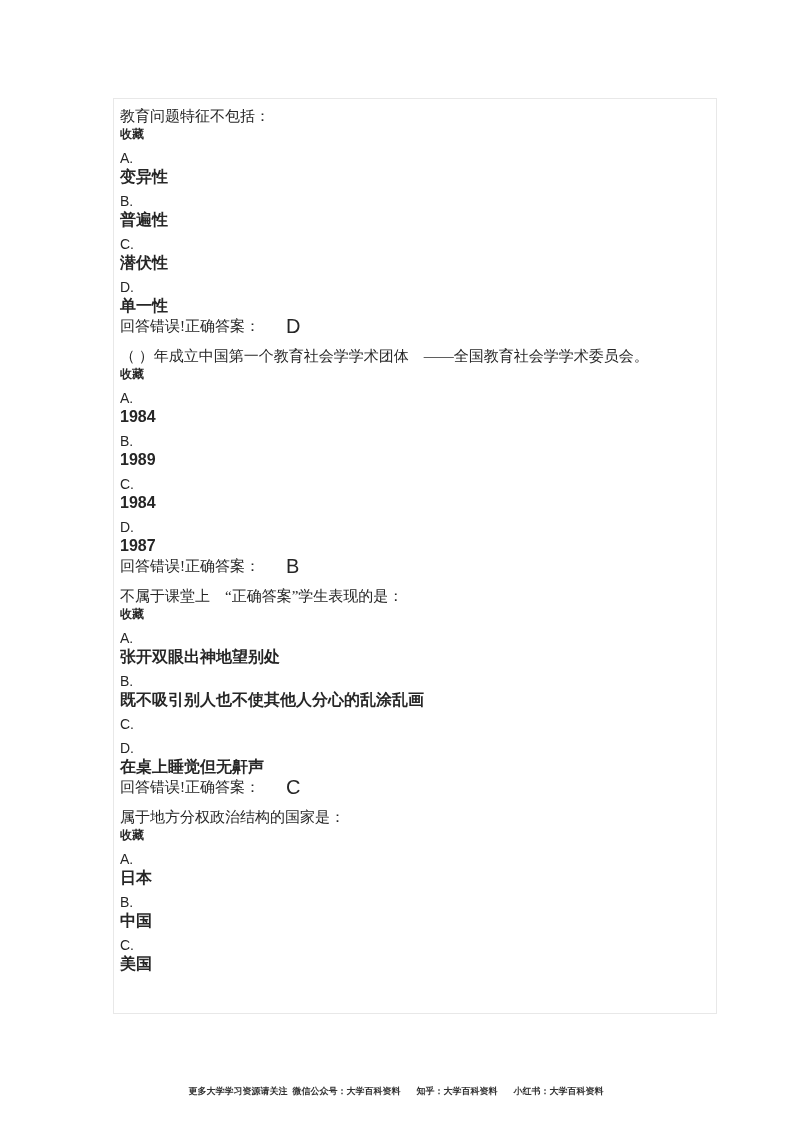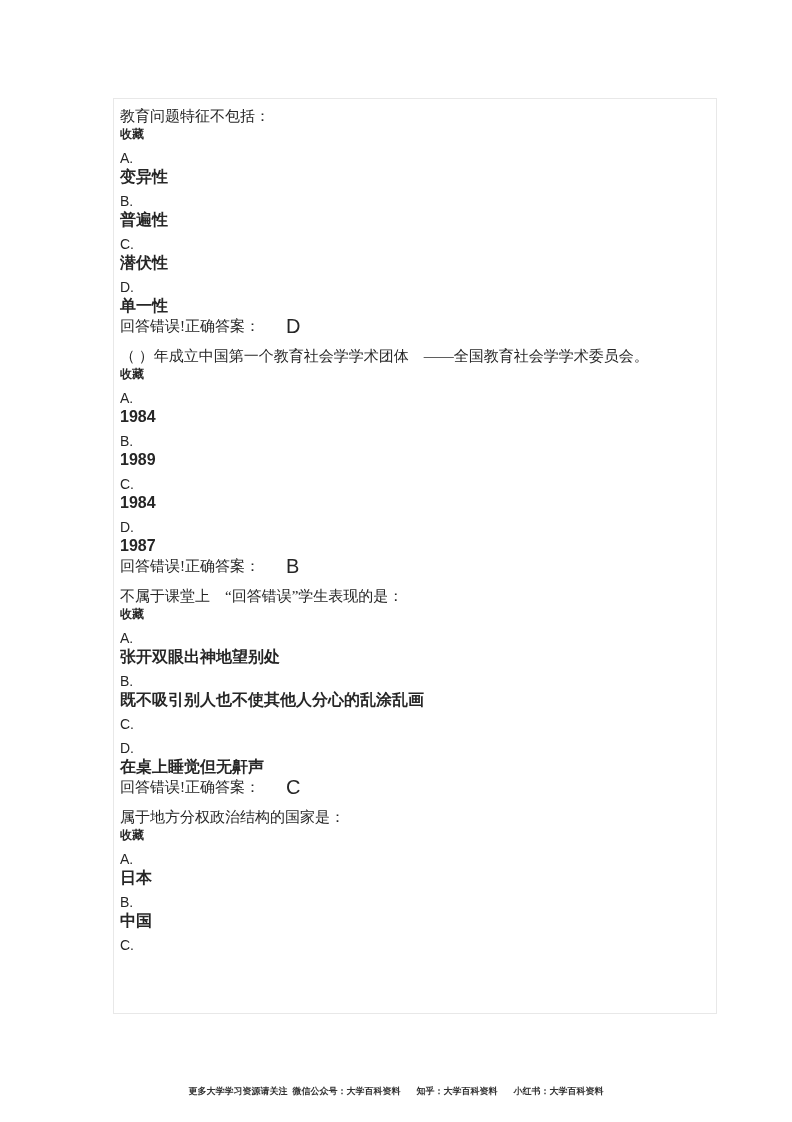--- a/index.html
+++ b/index.html
@@ -130,21 +130,21 @@
     <div class="opt-letter">D.</div>
     <div class="opt-text">1987</div>
   </div>
 </div>
     <div class="result">
       <span class="result-text">回答错误!正确答案：</span><span class="answer-letter">B</span>
     </div>
   </div>
 
   <div class="question">
-    <div class="q-title">不属于课堂上　“回答错误”学生表现的是：</div>
+    <div class="q-title">不属于课堂上　“正确答案”学生表现的是：</div>
     <div class="fav">收藏</div>
     <div class="options">
   <div class="option">
     <div class="opt-letter">A.</div>
     <div class="opt-text">张开双眼出神地望别处</div>
   </div>
 
   <div class="option">
     <div class="opt-letter">B.</div>
     <div class="opt-text">既不吸引别人也不使其他人分心的乱涂乱画</div>
@@ -173,20 +173,21 @@
     <div class="opt-text">日本</div>
   </div>
 
   <div class="option">
     <div class="opt-letter">B.</div>
     <div class="opt-text">中国</div>
   </div>
 
   <div class="option">
     <div class="opt-letter">C.</div>
+    <div class="opt-text">美国</div>
   </div>
 </div>
 
   </div>
 </div>
 
 <div class="footer">
   <span class="seg seg-first seg-note">更多大学学习资源请关注</span><span class="seg seg-first">微信公众号：大学百科资料</span><span class="seg">知乎：大学百科资料</span><span class="seg">小红书：大学百科资料</span>
 </div>
 

